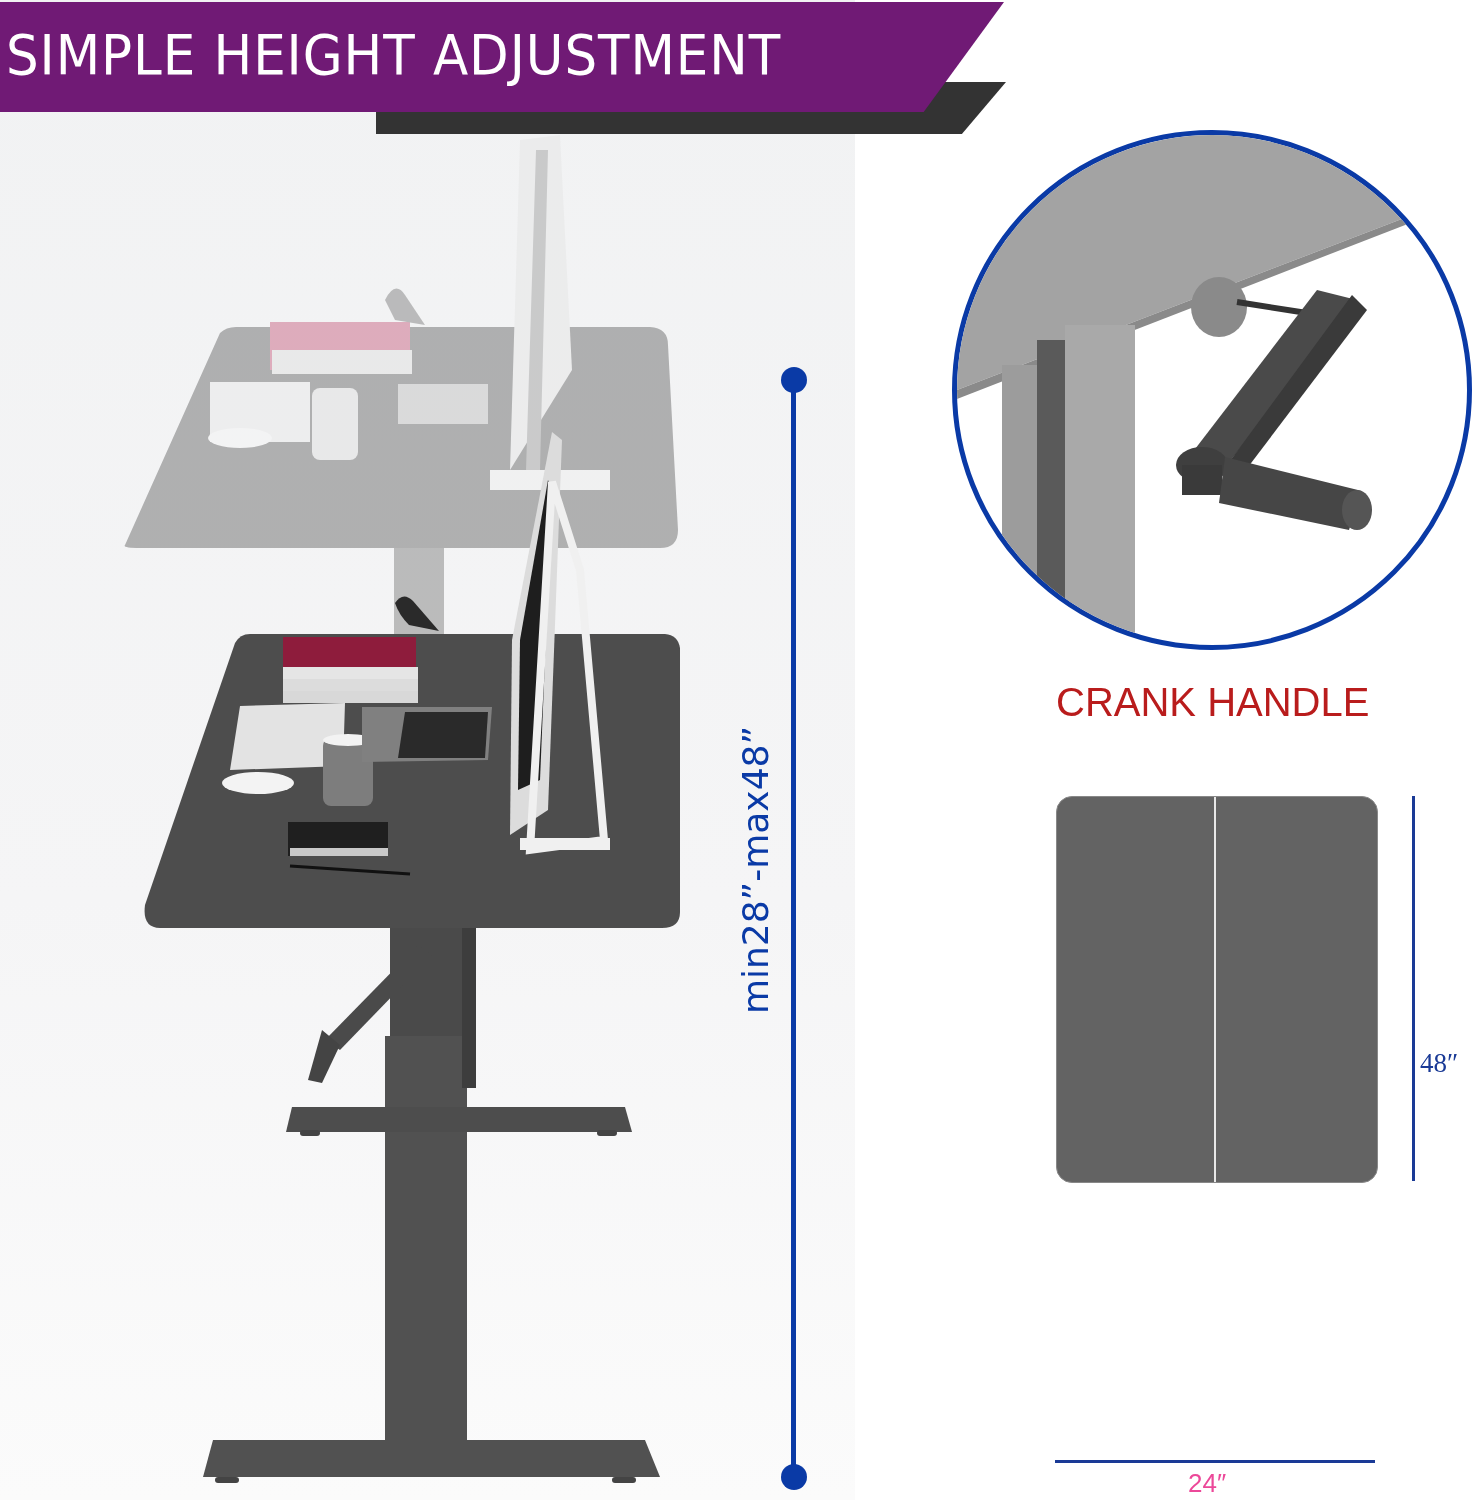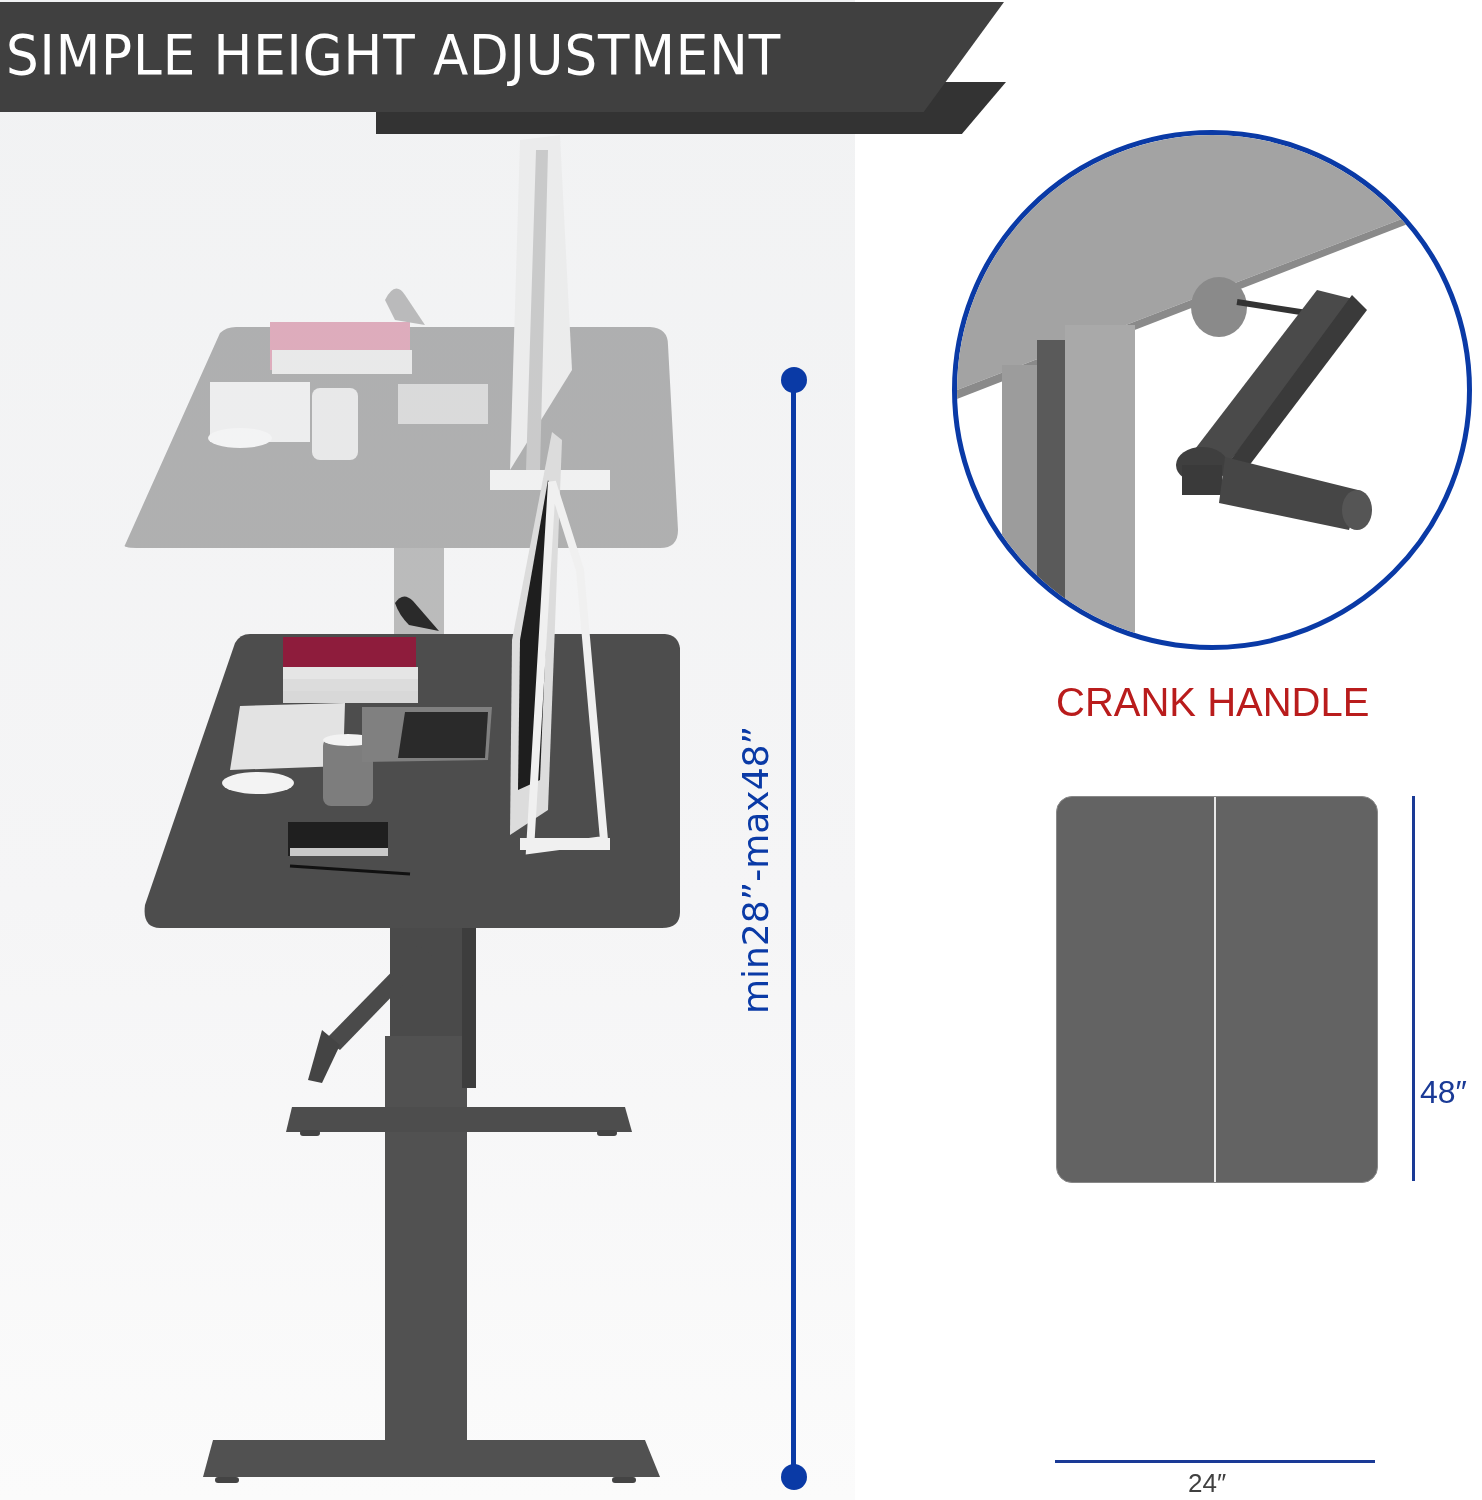--- a/index.html
+++ b/index.html
@@ -12,21 +12,21 @@
       position: absolute; left: 0; top: 0; width: 855px; height: 1500px;
       background: linear-gradient(180deg, #f1f2f3 0%, #f5f5f6 60%, #fbfbfb 100%);
     }
     .banner-shadow {
       position: absolute; left: 376px; top: 82px; width: 630px; height: 52px;
       background: #333333;
       clip-path: polygon(0 0, 100% 0, 93% 100%, 0 100%);
     }
     .banner {
       position: absolute; left: 0; top: 2px; width: 1004px; height: 110px;
-      background: #404040;
+      background: #701a75;
       clip-path: polygon(0 0, 100% 0, 92% 100%, 0 100%);
     }
     .banner-title {
       position: absolute; left: 6px; top: 20px; width: 920px;
       color: #ffffff; font-size: 56px; letter-spacing: 1px; white-space: nowrap;
       font-family: "DejaVu Sans", sans-serif; font-weight: normal;
       transform: scaleX(0.92); transform-origin: left center;
     }
     .scene { position: absolute; left: 0; top: 0; }
     .height-line-clip { position: absolute; left: 791px; top: 380px; width: 5px; height: 1100px; background: #0a3aa6; }
@@ -49,22 +49,22 @@
       color: #b91c1c; font-size: 40px; white-space: nowrap;
       font-family: "Liberation Sans", sans-serif;
     }
     .topview {
       position: absolute; left: 1056px; top: 796px; width: 320px; height: 385px;
       background: #636363; border-radius: 16px; border: 1px solid #888;
     }
     .topview-seam { position: absolute; left: 157px; top: 0; width: 2px; height: 100%; background: #e8e8e8; }
     .dim-v { position: absolute; left: 1412px; top: 796px; width: 3px; height: 385px; background: #1a3a96; }
     .dim-h { position: absolute; left: 1055px; top: 1460px; width: 320px; height: 3px; background: #1a3a96; }
-    .dim-v-label { position: absolute; left: 1420px; top: 1074px; color: #1a3a96; font-size: 32px; font-family: Liberation Sans, sans-serif; }
-    .dim-h-label { position: absolute; left: 1188px; top: 1468px; color: #404040; font-size: 26px; font-family: "Liberation Sans", sans-serif; }
+    .dim-v-label { position: absolute; left: 1420px; top: 1048px; color: #1a3a96; font-size: 27px; font-family: Liberation Serif, serif; }
+    .dim-h-label { position: absolute; left: 1188px; top: 1468px; color: #ec4899; font-size: 26px; font-family: "Liberation Sans", sans-serif; }
   </style>
 </head>
 <body>
 
 <div class="bg-left"></div>
 
 <svg class="scene" width="860" height="1500" viewBox="0 0 860 1500">
 
   <g opacity="0.45">
     <rect x="394" y="520" width="50" height="130" fill="#777"></rect>

